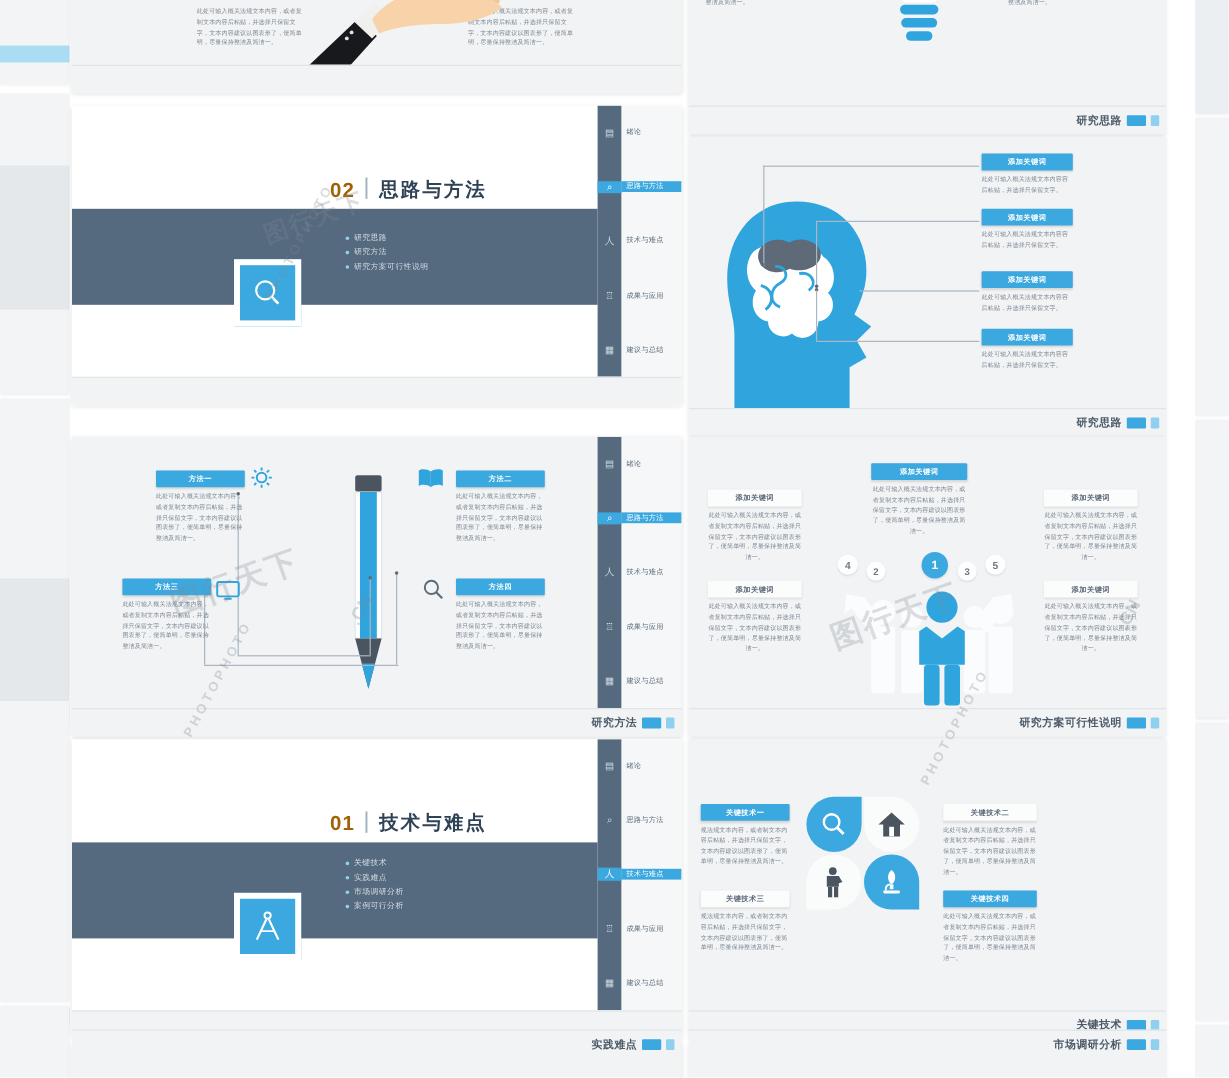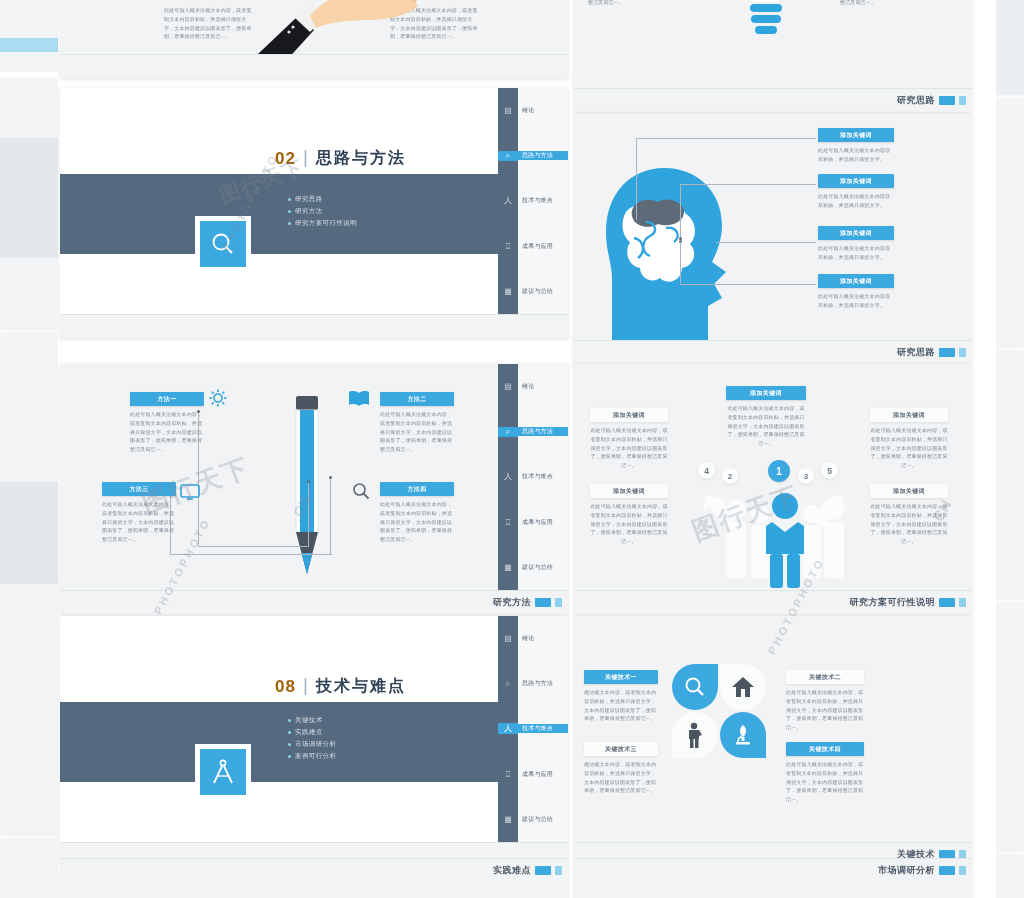--- a/index.html
+++ b/index.html
@@ -441,21 +441,21 @@
 
       <div class="div-sq" style="left:135px;top:128px;width:56px;height:56px;">
         <svg width="24" height="26" viewBox="0 0 24 26">
           <circle cx="12" cy="4" r="2.6" fill="none" stroke="#fff" stroke-width="1.6"></circle>
           <path d="M11 7 L3 24" stroke="#fff" stroke-width="1.8" fill="none"></path>
           <path d="M13 7 L21 24" stroke="#fff" stroke-width="1.8" fill="none"></path>
           <path d="M6.5 17 L17.5 17" stroke="#fff" stroke-width="1.4"></path>
         </svg>
       </div>
 
-      <div class="div-num" style="left:215px;top:61px;font-size:17px;">08</div>
+      <div class="div-num" style="left:215px;top:61px;font-size:17px;">01</div>
       <div class="div-bar" style="left:243px;top:58px;font-size:19px;">|</div>
       <div class="div-title" style="left:256px;top:60px;font-size:16px;">技术与难点</div>
 
       <ul class="div-list" style="left:228px;top:98px;">
         <li>关键技术</li>
         <li>实践难点</li>
         <li>市场调研分析</li>
         <li>案例可行分析</li>
       </ul>
 

